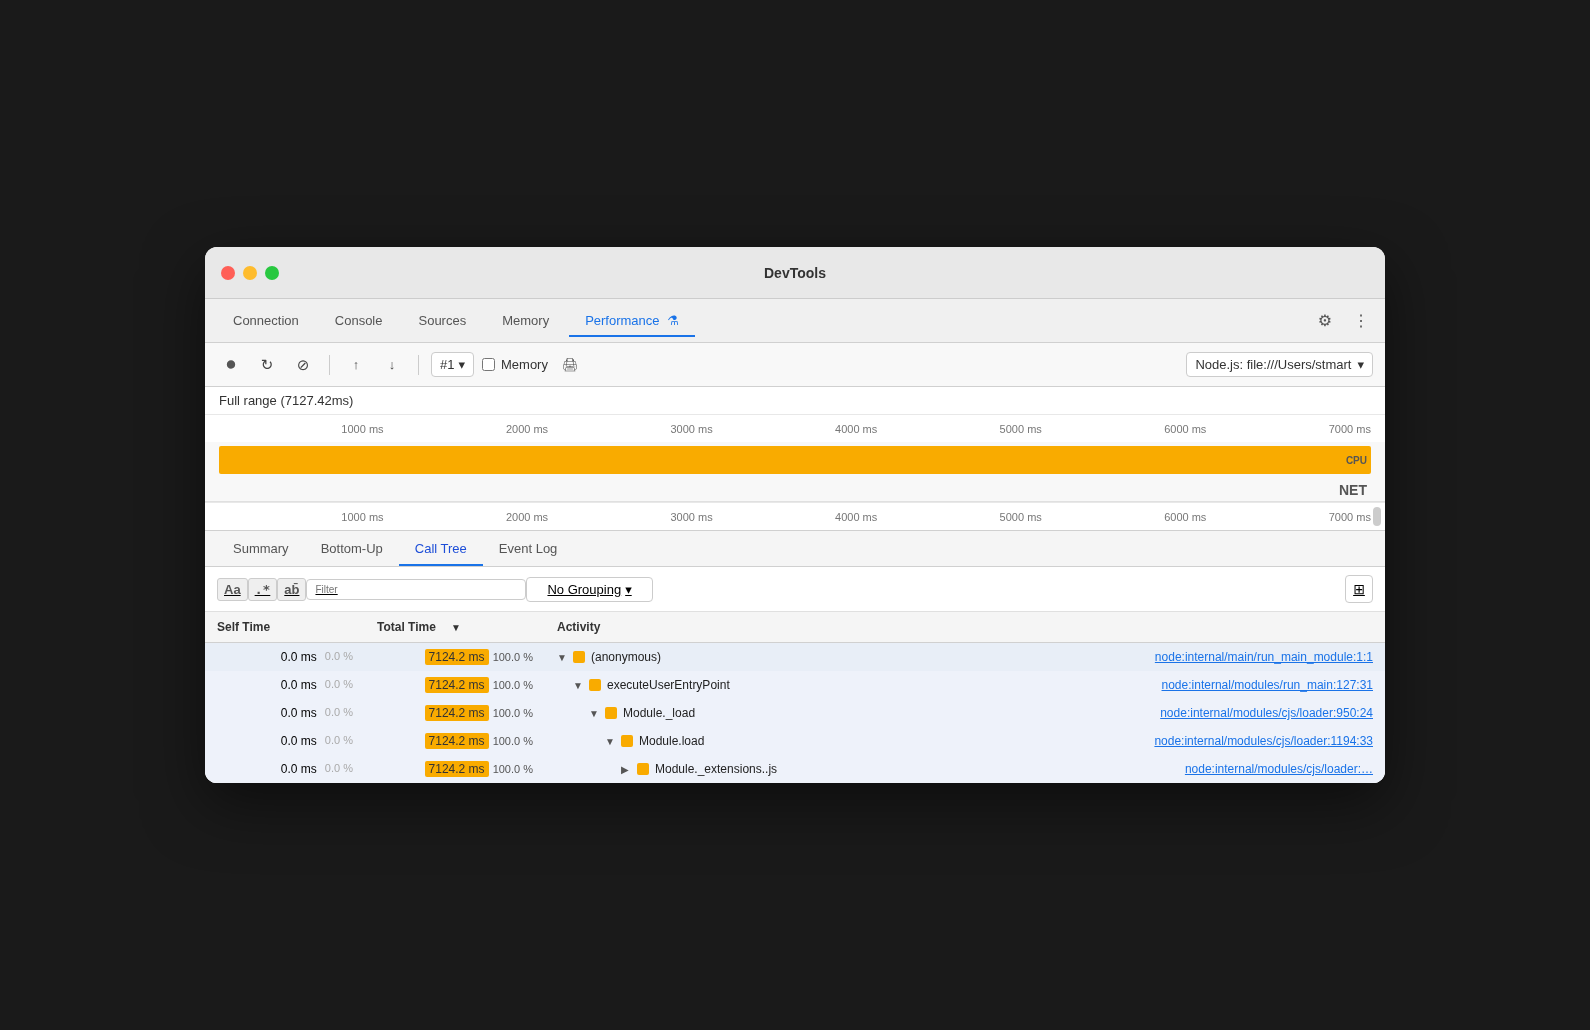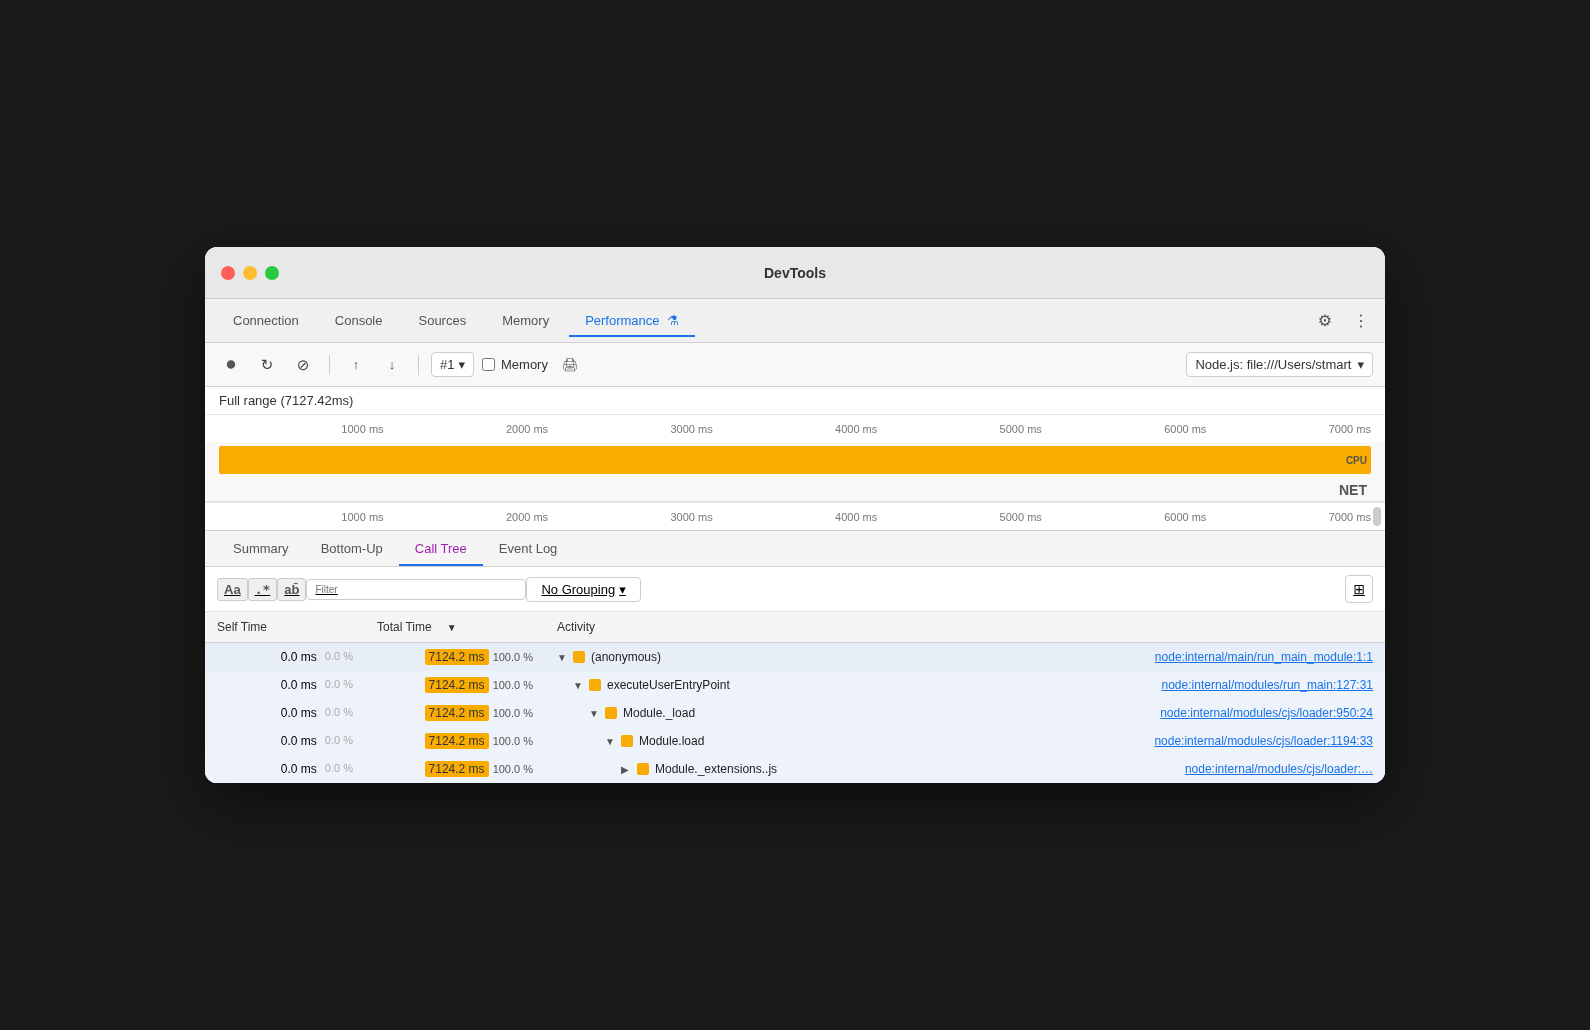--- a/index.html
+++ b/index.html
@@ -253,21 +253,21 @@
       padding: 0 12px;
     }
     .bottom-tab {
       padding: 10px 16px;
       font-size: 13px;
       color: #555;
       cursor: pointer;
       position: relative;
     }
     .bottom-tab.active {
-      color: #a21caf;
+      color: #1d4ed8;
       font-weight: 500;
     }
     .bottom-tab.active::after {
       content: '';
       position: absolute;
       bottom: 0;
       left: 0;
       right: 0;
       height: 2px;
       background: #1a73e8;
@@ -299,21 +299,21 @@
       border: 1px solid #ccc;
       border-radius: 4px;
       font-size: 10px;
       outline: none;
       background: white;
     }
     .grouping-select {
       display: flex;
       align-items: center;
       gap: 4px;
-      padding: 4px 14px;
+      padding: 4px 20px;
       border: 1px solid #ccc;
       border-radius: 4px;
       font-size: 13px;
       cursor: pointer;
       background: white;
     }
     .panel-toggle {
       margin-left: auto;
       width: 28px;
       height: 28px;
@@ -331,21 +331,21 @@
       border-collapse: collapse;
       font-size: 12px;
     }
     .call-tree-table thead tr {
       background: #f5f5f5;
       border-bottom: 1px solid #d0d0d0;
     }
     .call-tree-table th {
       padding: 8px 12px;
       text-align: left;
-      font-weight: 400;
+      font-weight: 700;
       color: #333;
       font-size: 12px;
       white-space: nowrap;
     }
     .col-self { width: 160px; text-align: right; }
     .col-total { width: 180px; text-align: right; }
     .col-activity { flex: 1; }
     .call-tree-table td {
       padding: 6px 12px;
       vertical-align: middle;

